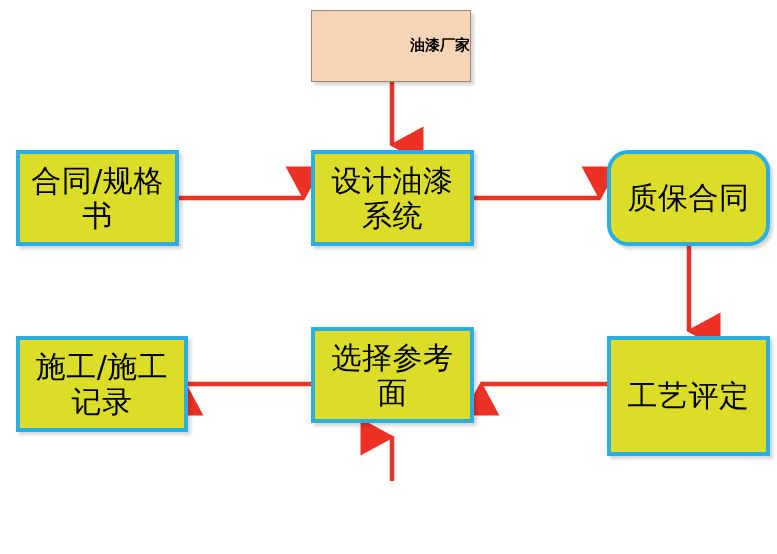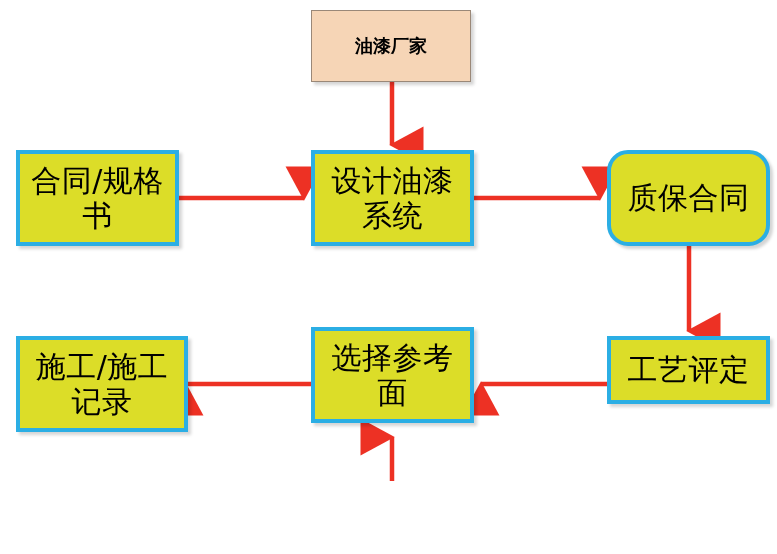--- a/index.html
+++ b/index.html
@@ -37,24 +37,25 @@
     font-size: 30px;
     font-weight: 400;
     letter-spacing: 0.5px;
     box-shadow: 3px 3px 3px rgba(0,0,0,0.17);
     font-family: "DejaVu Sans", "Liberation Sans", sans-serif;
   }
 
   .node.note {
     background: #F6D5B6;
     border: 1px solid #9a8878;
-    font-size: 18px;
+    font-size: 15px;
     font-weight: 700;
     box-shadow: 3px 3px 3px rgba(0,0,0,0.17);
     font-family: "DejaVu Sans", "Liberation Sans", sans-serif;
+    justify-content: flex-end;
   }
 
   
   #arrows {
     position: absolute;
     left: 0;
     top: 0;
     width: 777px;
     height: 554px;
     pointer-events: none;
@@ -107,21 +108,21 @@
 
   <div class="node process" style="left:311px; top:150px; width:163px; height:96px;">
     <span>设计油漆
 系统</span>
   </div>
 
   <div class="node process" style="left:607px; top:150px; width:163px; height:96px;border-radius:21px;">
     <span>质保合同</span>
   </div>
 
-  <div class="node process" style="left:607px; top:336px; width:163px; height:68px;">
+  <div class="node process" style="left:607px; top:336px; width:163px; height:120px;">
     <span>工艺评定</span>
   </div>
 
   <div class="node process" style="left:311px; top:327px; width:163px; height:96px;text-align:center;">
     <span>选择参考
 面</span>
   </div>
 
   <div class="node process" style="left:16px; top:336px; width:172px; height:96px;">
     <span>施工/施工

